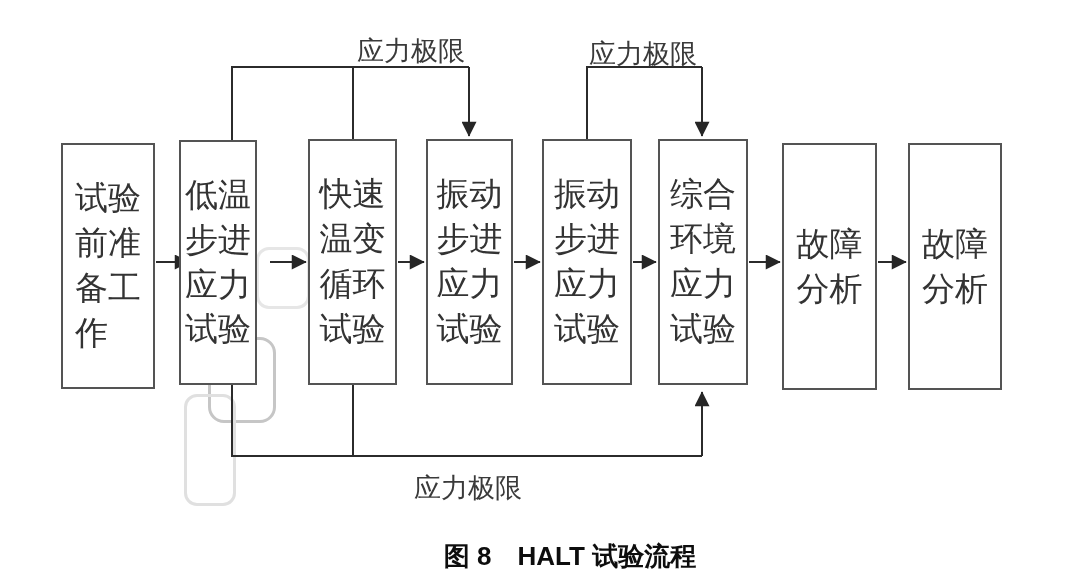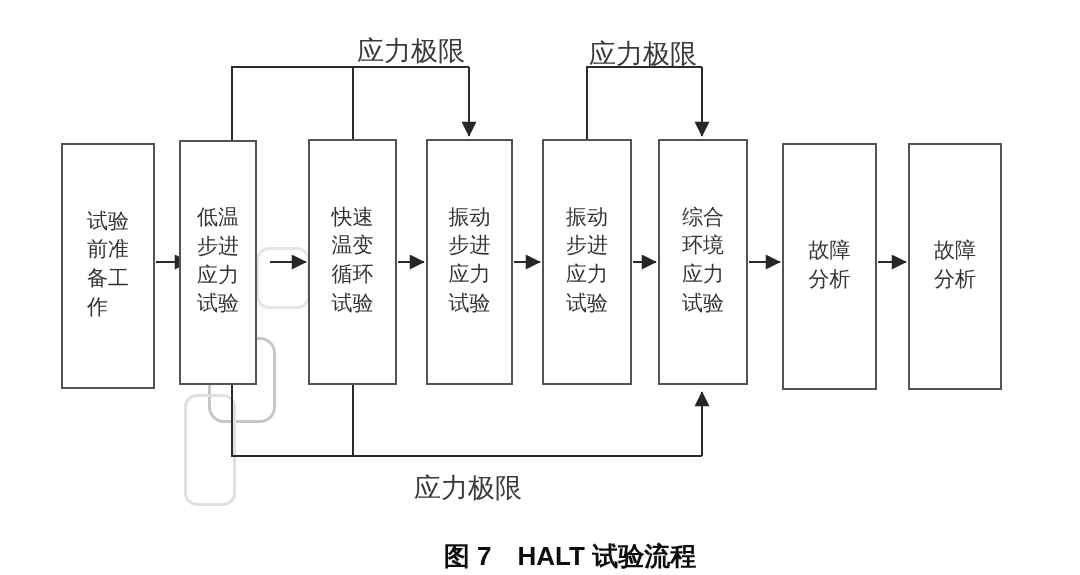--- a/index.html
+++ b/index.html
@@ -42,22 +42,22 @@
     background: #ffffff;
     border: 2px solid #545454;
     box-sizing: border-box;
     display: flex;
     align-items: center;
     justify-content: center;
   }
   .node .lbl {
     display: block;
     width: 2em;
-    font-family: Liberation Mono, monospace;
-    font-size: 21px;
+    font-family: Liberation Sans, sans-serif;
+    font-size: 33px;
     line-height: 1.36;
     color: #333333;
     word-break: break-all;
     text-align: left;
   }
   .edge-label {
     position: absolute;
     z-index: 4;
     transform: translateX(-50%);
     font-family: "Liberation Serif", "DejaVu Serif", serif;
@@ -134,15 +134,15 @@
     <span class="lbl">故障分析</span>
   </div>
   <div class="node" style="left:908px; top:143px; width:94px; height:247px">
     <span class="lbl">故障分析</span>
   </div>
 
   <div class="edge-label" style="left:411px; top:33px">应力极限</div>
   <div class="edge-label" style="left:643px; top:36px">应力极限</div>
   <div class="edge-label" style="left:468px; top:470px">应力极限</div>
 
-  <div class="caption">图 7　HALT 试验流程</div>
+  <div class="caption">图 8　HALT 试验流程</div>
 
 </div>
 
 </body></html>

